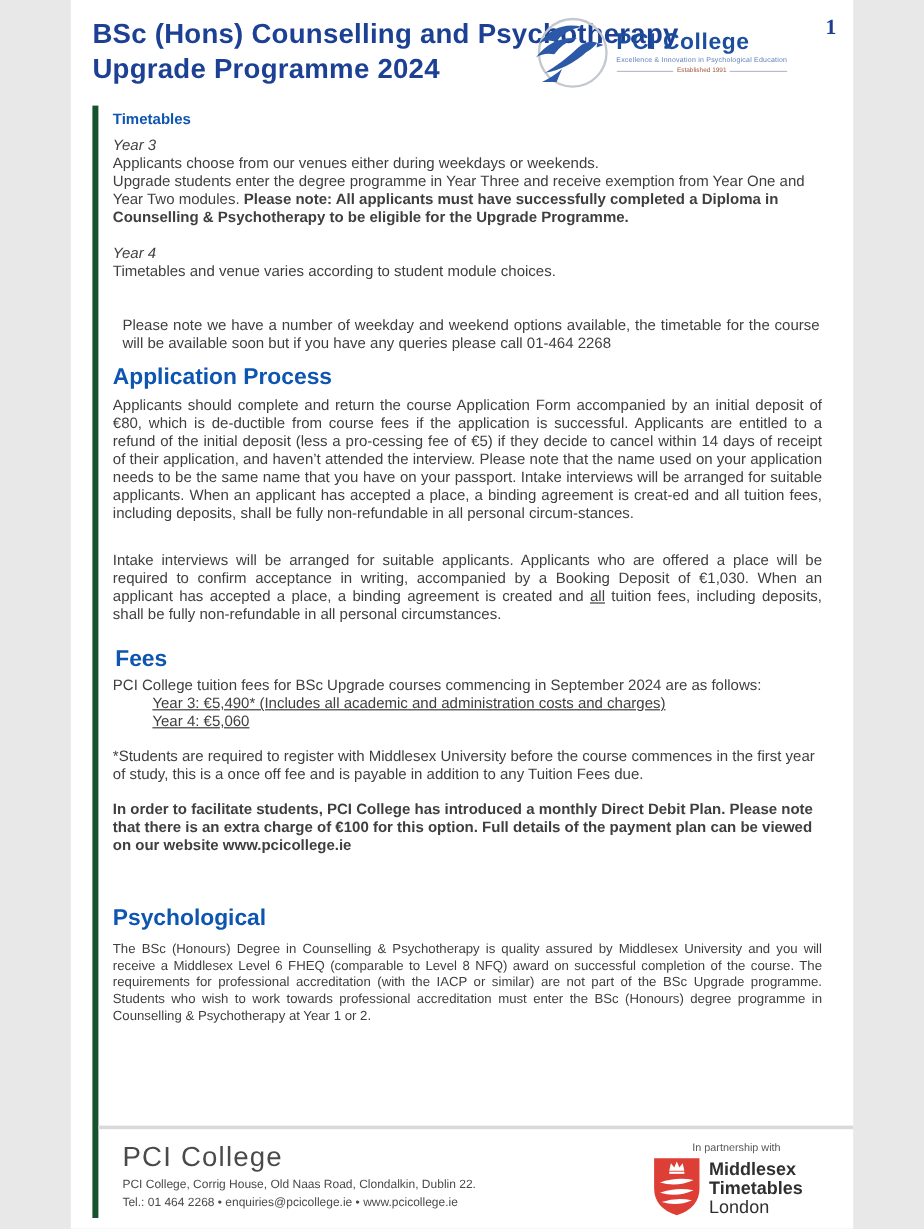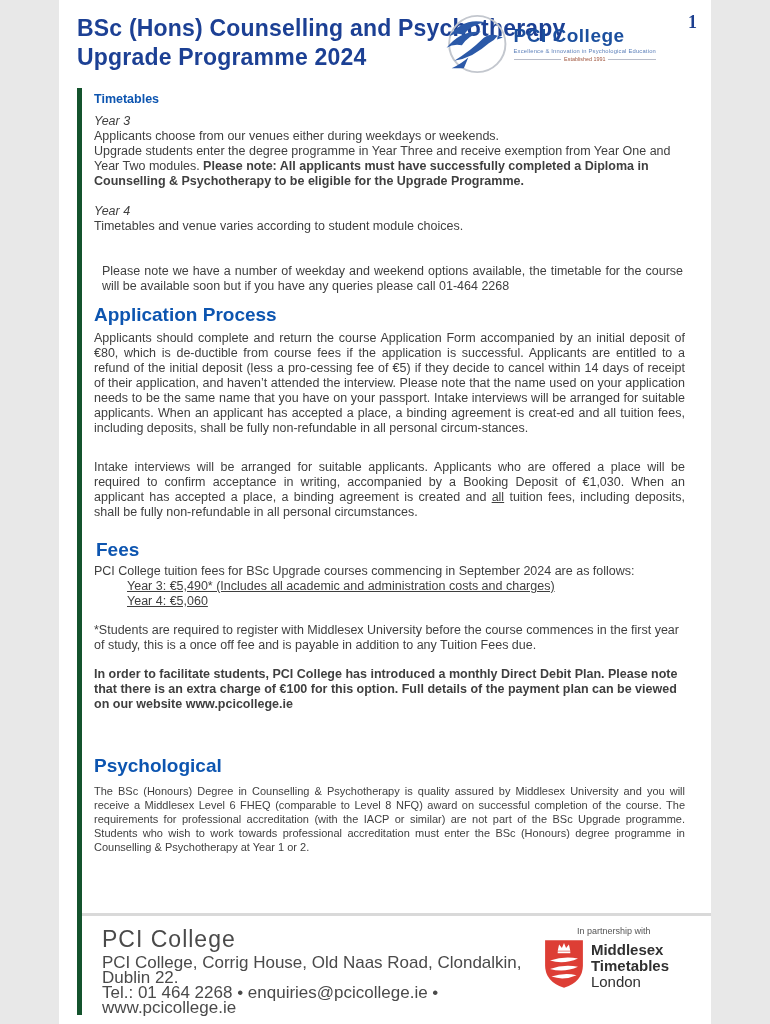--- a/index.html
+++ b/index.html
@@ -34,21 +34,21 @@
   .note-box { margin:30px 2px 0 8px; }
   .mt14 { margin-top:14px; } .mt15 { margin-top:15px; } .mt24 { margin-top:24px; }
   .fee-line { padding-left:33px;text-decoration:underline; }
   .u { text-decoration:underline; }
   .accr-para { font-size:11px; line-height:14px; }
   
   .footer { flex:0 0 auto; }
   .footer-rule { height:3px; background:#d9d9d9; margin-right:0; }
   .footer-inner { display:flex; justify-content:space-between; padding:10px 14px 0 20px; }
   .f-name { color:#4a4a4a; font-size:23px; letter-spacing:1px; line-height:26px; }
-  .f-addr { color:#4a4a4a; font-size:17px; line-height:15px; margin-top:3px; }
+  .f-addr { color:#4a4a4a; font-size:10px; line-height:15px; margin-top:3px; }
   .partner { display:flex; flex-direction:column; align-items:flex-start; margin-right:28px; }
   .partner-label { color:#555; font-size:9px; margin-left:34px; }
   .partner-row { display:flex; align-items:flex-end; gap:6px; margin-top:2px; }
   .shield { width:42px; height:52px; }
   .partner-text { color:#303030; font-size:15px; line-height:16px; }
   .partner-text .b { font-weight:bold; }
 </style>
 </head>
 <body>
 

